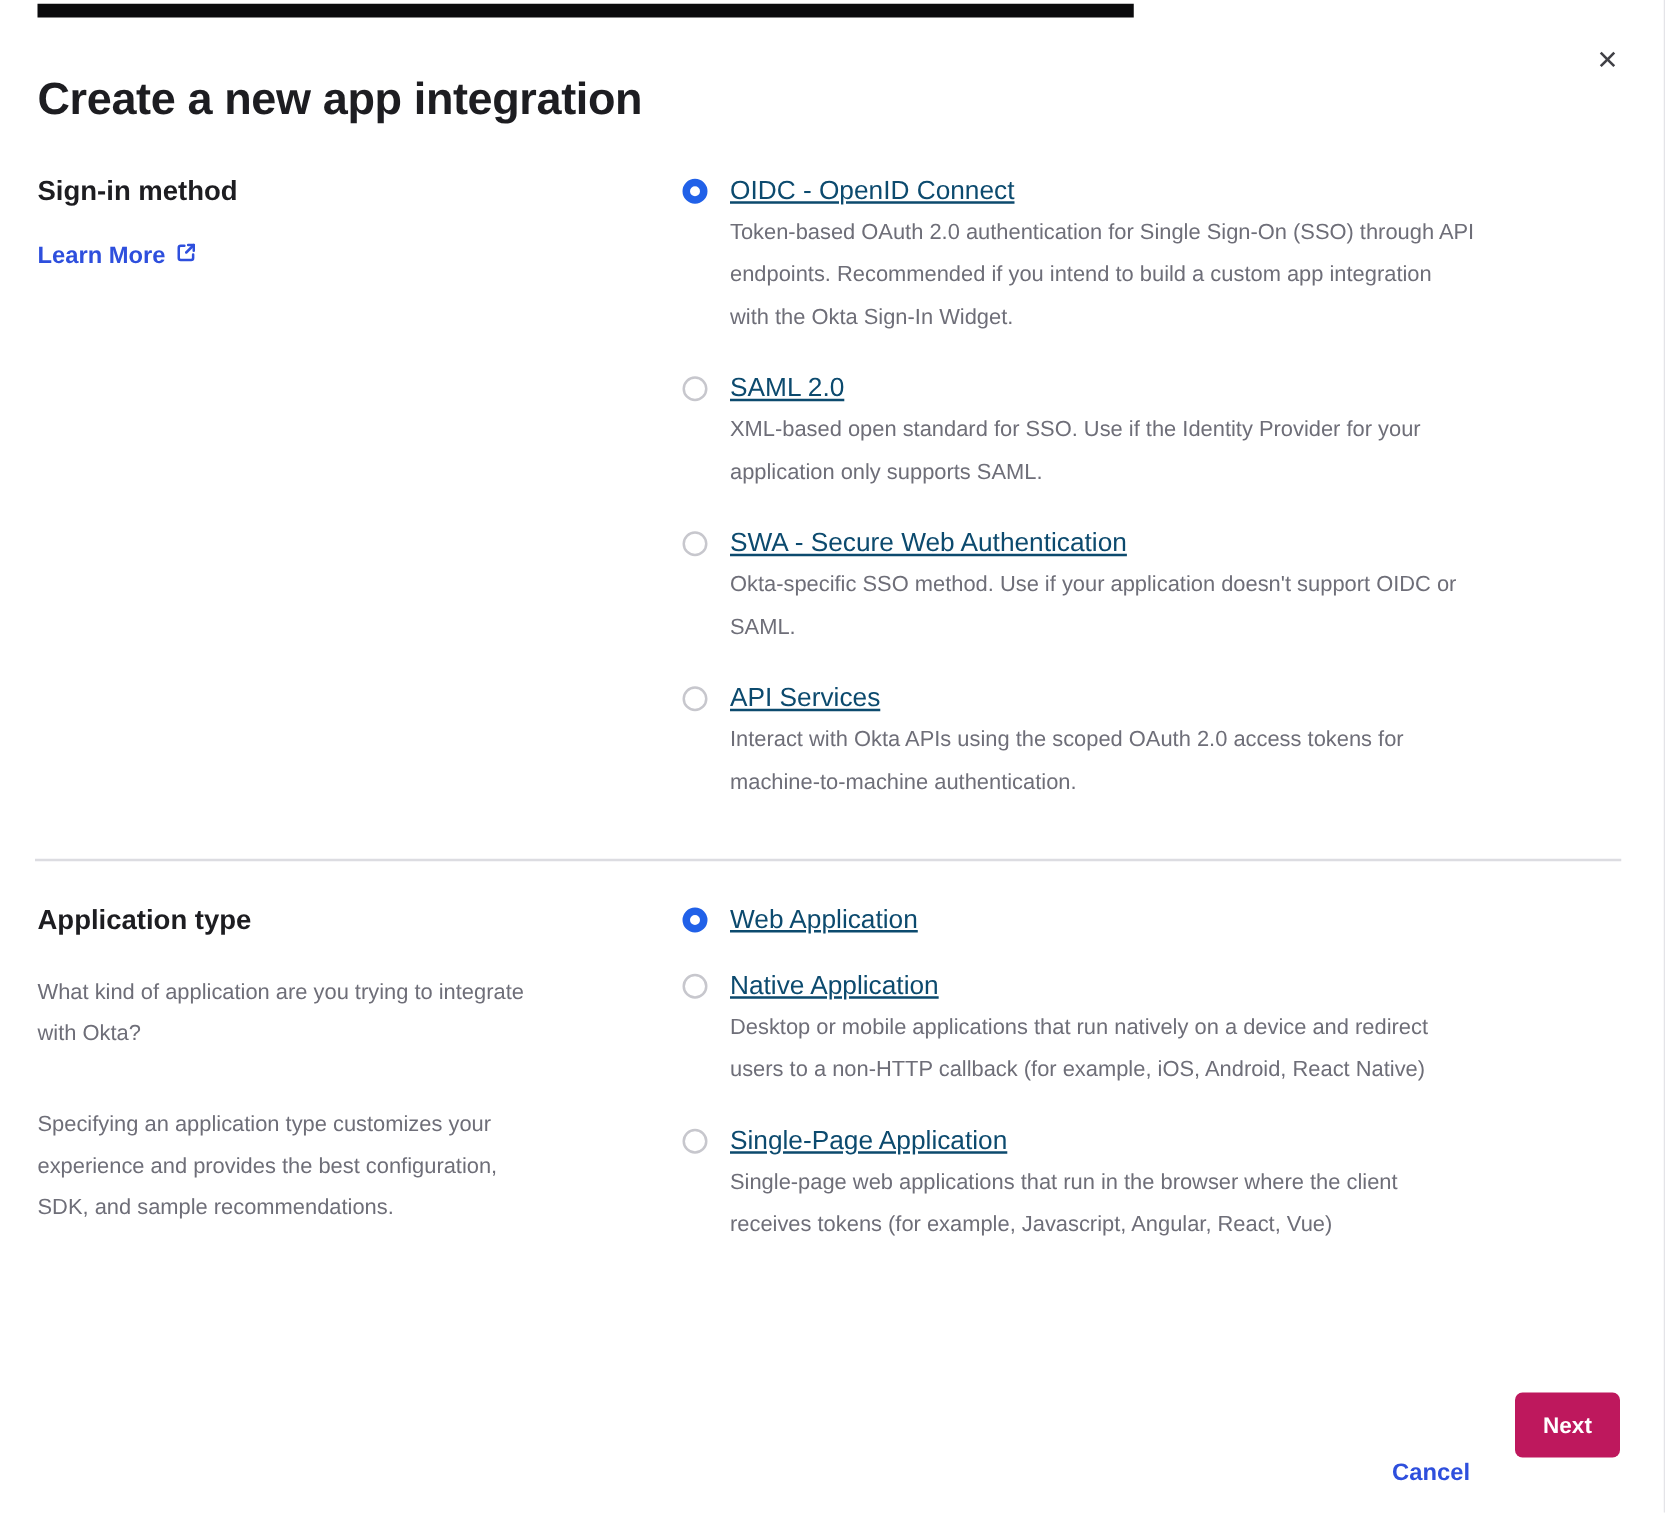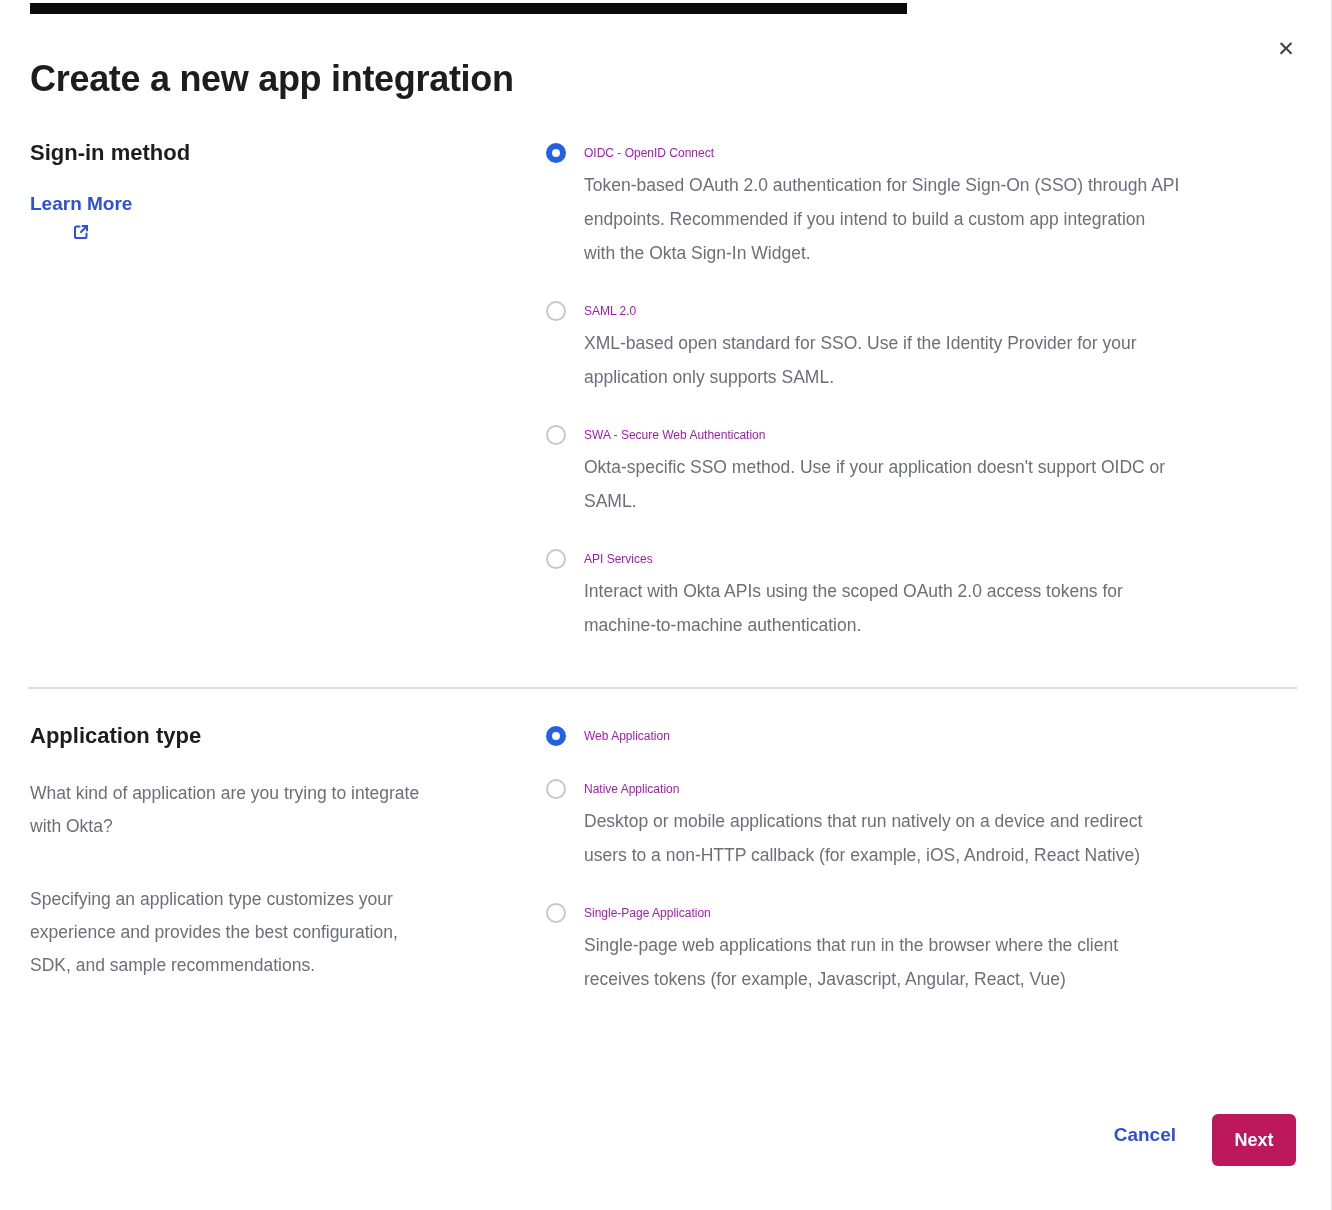--- a/index.html
+++ b/index.html
@@ -33,21 +33,21 @@
     font-size: 36px; font-weight: 700; color: #1d1d21;
     letter-spacing: -0.3px;
   }
   .sec-label { font-size: 22px; font-weight: 700; color: #1d1d21; line-height: 24px; }
 
   .sec1-left  { position: absolute; left: 30px; top: 141px; width: 480px; }
   .learn-more {
     margin-top: 28px;
     display: inline-flex; align-items: center; gap: 8px;
     color: #2e4fdd; font-size: 19px; font-weight: 700;
-    text-decoration: none; cursor: pointer; flex-direction: column;
+    text-decoration: none; cursor: pointer;
   }
   .para {
     color: #6e6e78; font-size: 17.5px; line-height: 33px;
     white-space: pre-line; margin: 0;
   }
   .sec2-left  { position: absolute; left: 30px; top: 724px; width: 490px; }
   .sec2-left .para1 { margin-top: 29px; }
   .sec2-left .para2 { margin-top: 40px; }
 
   .options { position: absolute; left: 546px; width: 755px; }
@@ -55,33 +55,33 @@
   .options.sec2 { top: 724px; }
   .option { display: flex; gap: 18px; margin-bottom: 29px; }
   .radio {
     width: 20px; height: 20px; border-radius: 50%;
     box-sizing: border-box; flex-shrink: 0; margin-top: 2px;
     background: #fff; cursor: pointer;
   }
   .radio.unselected { border: 2px solid #c7c7cd; }
   .radio.selected   { border: 6px solid #2161e8; }
   .opt-label {
-    font-size: 12px; font-weight: 500; color: #a21caf;
-    line-height: 24px; cursor: pointer;
+    font-size: 21px; font-weight: 500; color: #0c4a6e;
+    line-height: 24px; cursor: pointer; text-decoration: underline;
   }
   .opt-desc {
     color: #6e6e78; font-size: 17.5px; line-height: 34px;
     white-space: pre-line; margin-top: 3px;
   }
   .divider {
     position: absolute; left: 28px; right: 34px; top: 687px;
     height: 0; border-top: 2px solid #dcdce1;
   }
   .footer-cancel {
-    position: absolute; top: 1124px; right: 155px;
+    position: absolute; top: 1168px; right: 155px;
     color: #2e4fdd; font-size: 19px; font-weight: 600;
     background: none; border: none; padding: 0; cursor: pointer;
     font-family: "Liberation Sans", sans-serif;
   }
   .footer-next {
     position: absolute; top: 1114px; right: 35px;
     width: 84px; height: 52px;
     background: #be185d; color: #ffffff;
     border: none; border-radius: 6px; cursor: pointer;
     font-size: 18px; font-weight: 600;

